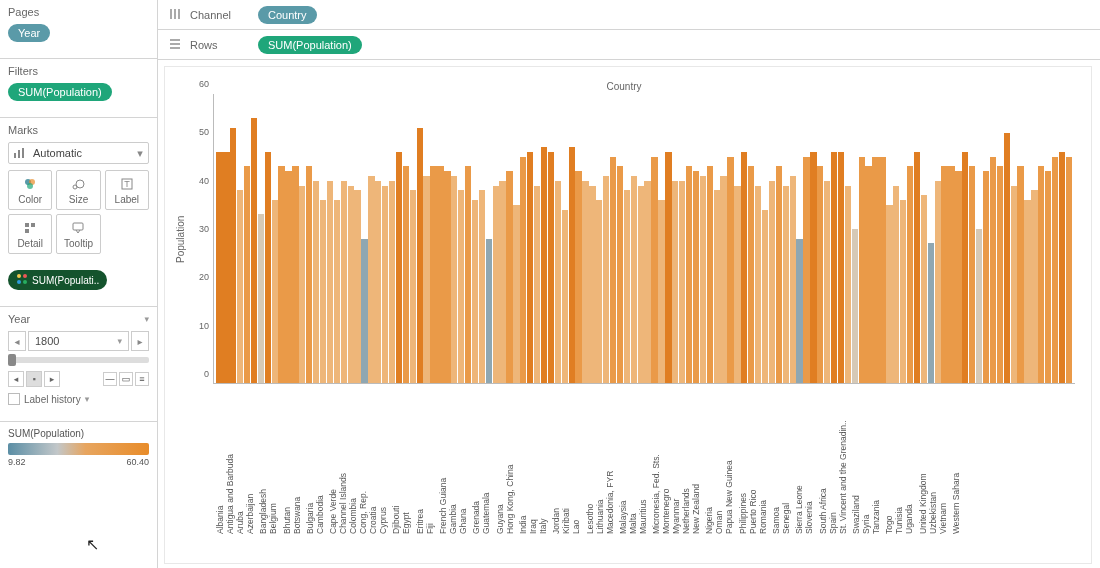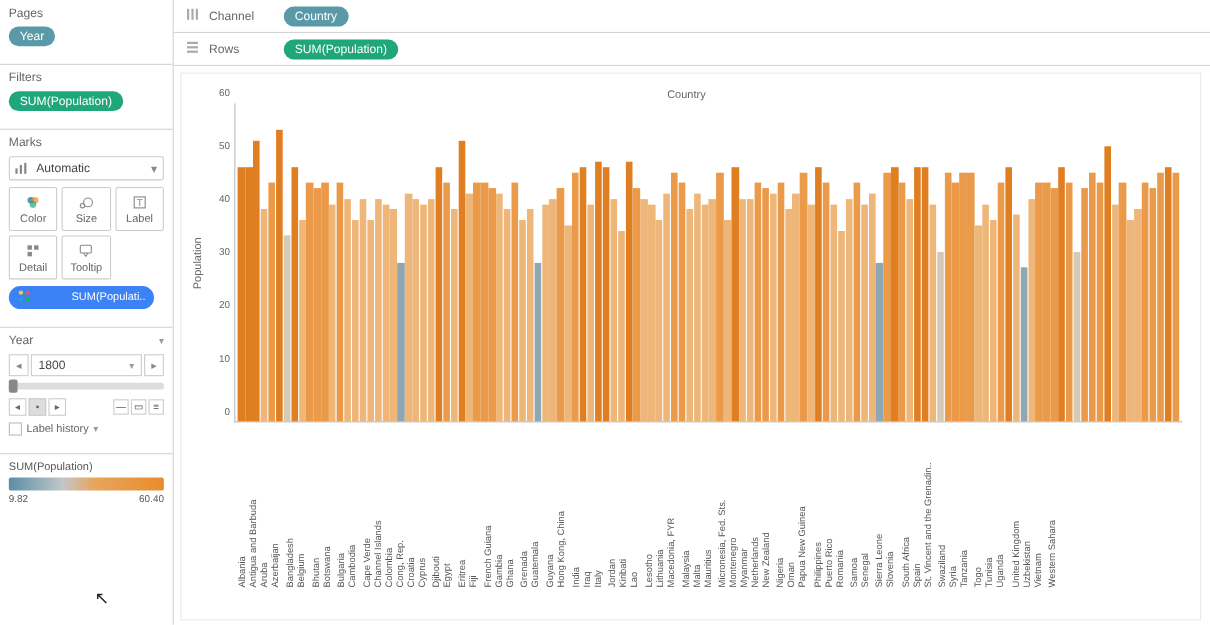--- a/index.html
+++ b/index.html
@@ -11,21 +11,21 @@
 .pill { display: inline-flex; align-items: center; background: #5a9aa8; color: #fff; font-size: 11px; padding: 3px 10px; border-radius: 11px; margin-right: 4px; }
 .pill.green { background: #1fa67a; }
 .select-row { display: flex; align-items: center; border: 1px solid #ccc; border-radius: 2px; height: 22px; background: #fff; }
 .select-row .ico { width: 20px; display: flex; align-items: center; justify-content: center; }
 .select-row .txt { flex: 1; padding: 0 4px; color: #444; font-size: 11px; }
 .select-row .dd { width: 16px; text-align: center; color: #888; cursor: pointer; }
 .marks-grid { display: grid; grid-template-columns: repeat(3, 1fr); gap: 4px; margin-top: 6px; }
 .mark-btn { border: 1px solid #ccc; background: #fff; border-radius: 2px; height: 40px; display: flex; flex-direction: column; align-items: center; justify-content: center; cursor: pointer; font-size: 10px; color: #666; }
 .mark-btn .mi { height: 16px; width: 16px; display: flex; align-items: center; justify-content: center; margin-bottom: 2px; }
 .marks-grid2 { display: grid; grid-template-columns: repeat(3, 1fr); gap: 4px; margin-top: 4px; text-align: right; }
-.mark-pill { display: inline-flex; align-items: center; background: #3b82f6; color: #fff; font-size: 10px; padding: 3px 8px; border-radius: 11px; margin-top: 6px; gap: 33px; }
+.mark-pill { display: inline-flex; align-items: center; background: #14532d; color: #fff; font-size: 10px; padding: 3px 8px; border-radius: 11px; margin-top: 16px; }
 .mark-pill .dots { margin-right: 4px; }
 .year-row { display: flex; align-items: center; gap: 2px; }
 .yr-btn { width: 18px; height: 20px; border: 1px solid #ccc; background: #fff; display: flex; align-items: center; justify-content: center; cursor: pointer; color: #888; font-size: 10px; }
 .yr-val { flex: 1; border: 1px solid #ccc; background: #fff; height: 20px; padding: 0 6px; display: flex; align-items: center; justify-content: space-between; }
 .slider { margin-top: 6px; height: 6px; background: #ddd; border-radius: 2px; position: relative; }
 .slider .handle { position: absolute; left: 0; top: -3px; width: 8px; height: 12px; background: #888; border-radius: 2px; }
 .anim-row { display: flex; align-items: center; gap: 2px; margin-top: 8px; }
 .anim-btn { width: 16px; height: 16px; border: 1px solid #ccc; background: #fff; display: flex; align-items: center; justify-content: center; cursor: pointer; font-size: 9px; color: #666; }
 .dash { flex: 1; }
 .anim-shape { width: 14px; height: 14px; border: 1px solid #ccc; display: flex; align-items: center; justify-content: center; font-size: 9px;}

